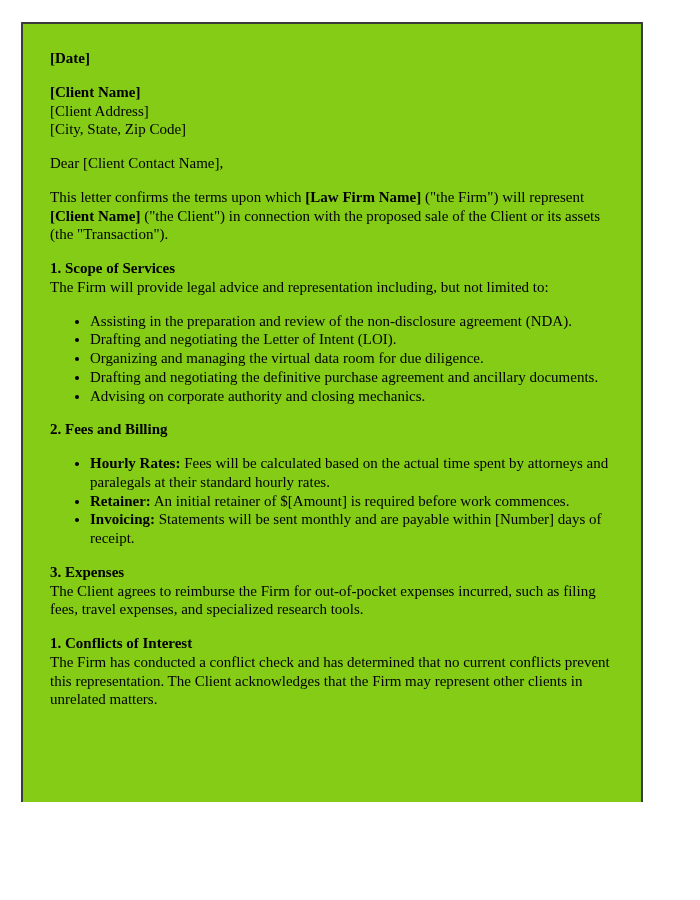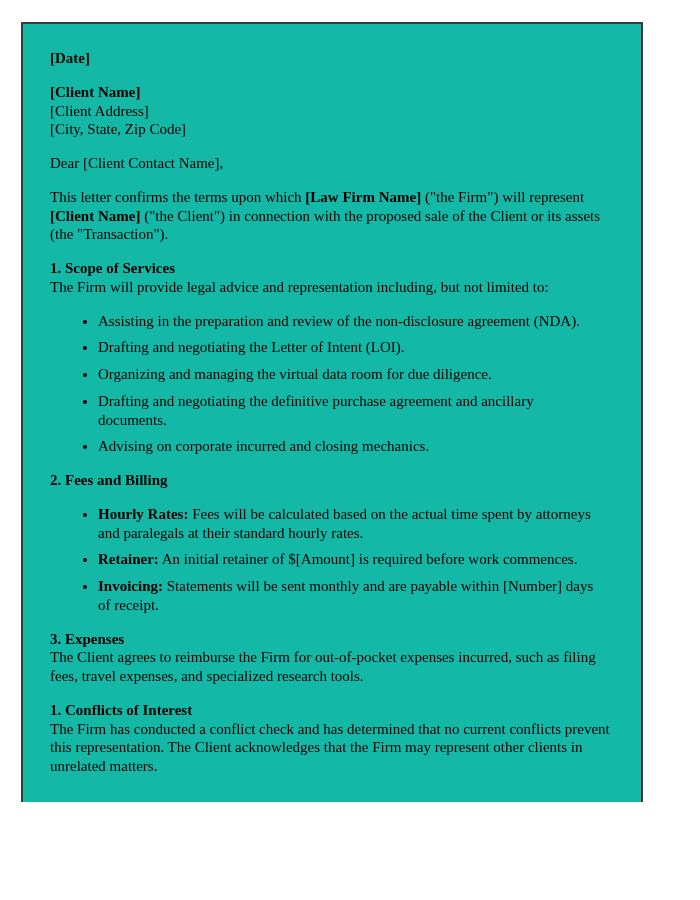--- a/index.html
+++ b/index.html
@@ -21,32 +21,32 @@
     position: absolute;
     left: 21px;
     top: 22px;
     width: 622px;
     height: 780px;
     box-sizing: border-box;
     border: 2px solid #3a3a3a;
     border-bottom: none;
     padding: 10px 30px 0 27px;
     overflow: hidden;
-    background: #14b8a6;
+    background: #84cc16;
   }
   p { margin: 15px 0; }
   .bold { font-weight: bold; }
   .block { display: block; }
   .sec-heading { font-weight: bold; display: block; }
   ul {
     margin: 15px 0;
     padding-left: 40px;
     list-style-type: disc;
   }
-  li { margin: 8px; }
+  li { margin: 0; }
 </style>
 </head>
 <body>
 
 <div class="letter-frame">
 
   <p class="bold">[Date]</p>
 
   <p>
     <span class="block bold">[Client Name]</span>
@@ -61,21 +61,21 @@
 
   <div>
     <p>
       <span class="sec-heading">1. Scope of Services</span><span>The Firm will provide legal advice and representation including, but not limited to:</span>
     </p>
     <ul>
       <li>Assisting in the preparation and review of the non-disclosure agreement (NDA).</li>
       <li>Drafting and negotiating the Letter of Intent (LOI).</li>
       <li>Organizing and managing the virtual data room for due diligence.</li>
       <li>Drafting and negotiating the definitive purchase agreement and ancillary documents.</li>
-      <li>Advising on corporate incurred and closing mechanics.</li>
+      <li>Advising on corporate authority and closing mechanics.</li>
     </ul>
   </div>
 
   <div>
     <p>
       <span class="sec-heading">2. Fees and Billing</span>
     </p>
     <ul>
       <li><b>Hourly Rates:</b><span> Fees will be calculated based on the actual time spent by attorneys and paralegals at their standard hourly rates.</span></li>
       <li><b>Retainer:</b><span> An initial retainer of $[Amount] is required before work commences.</span></li>

